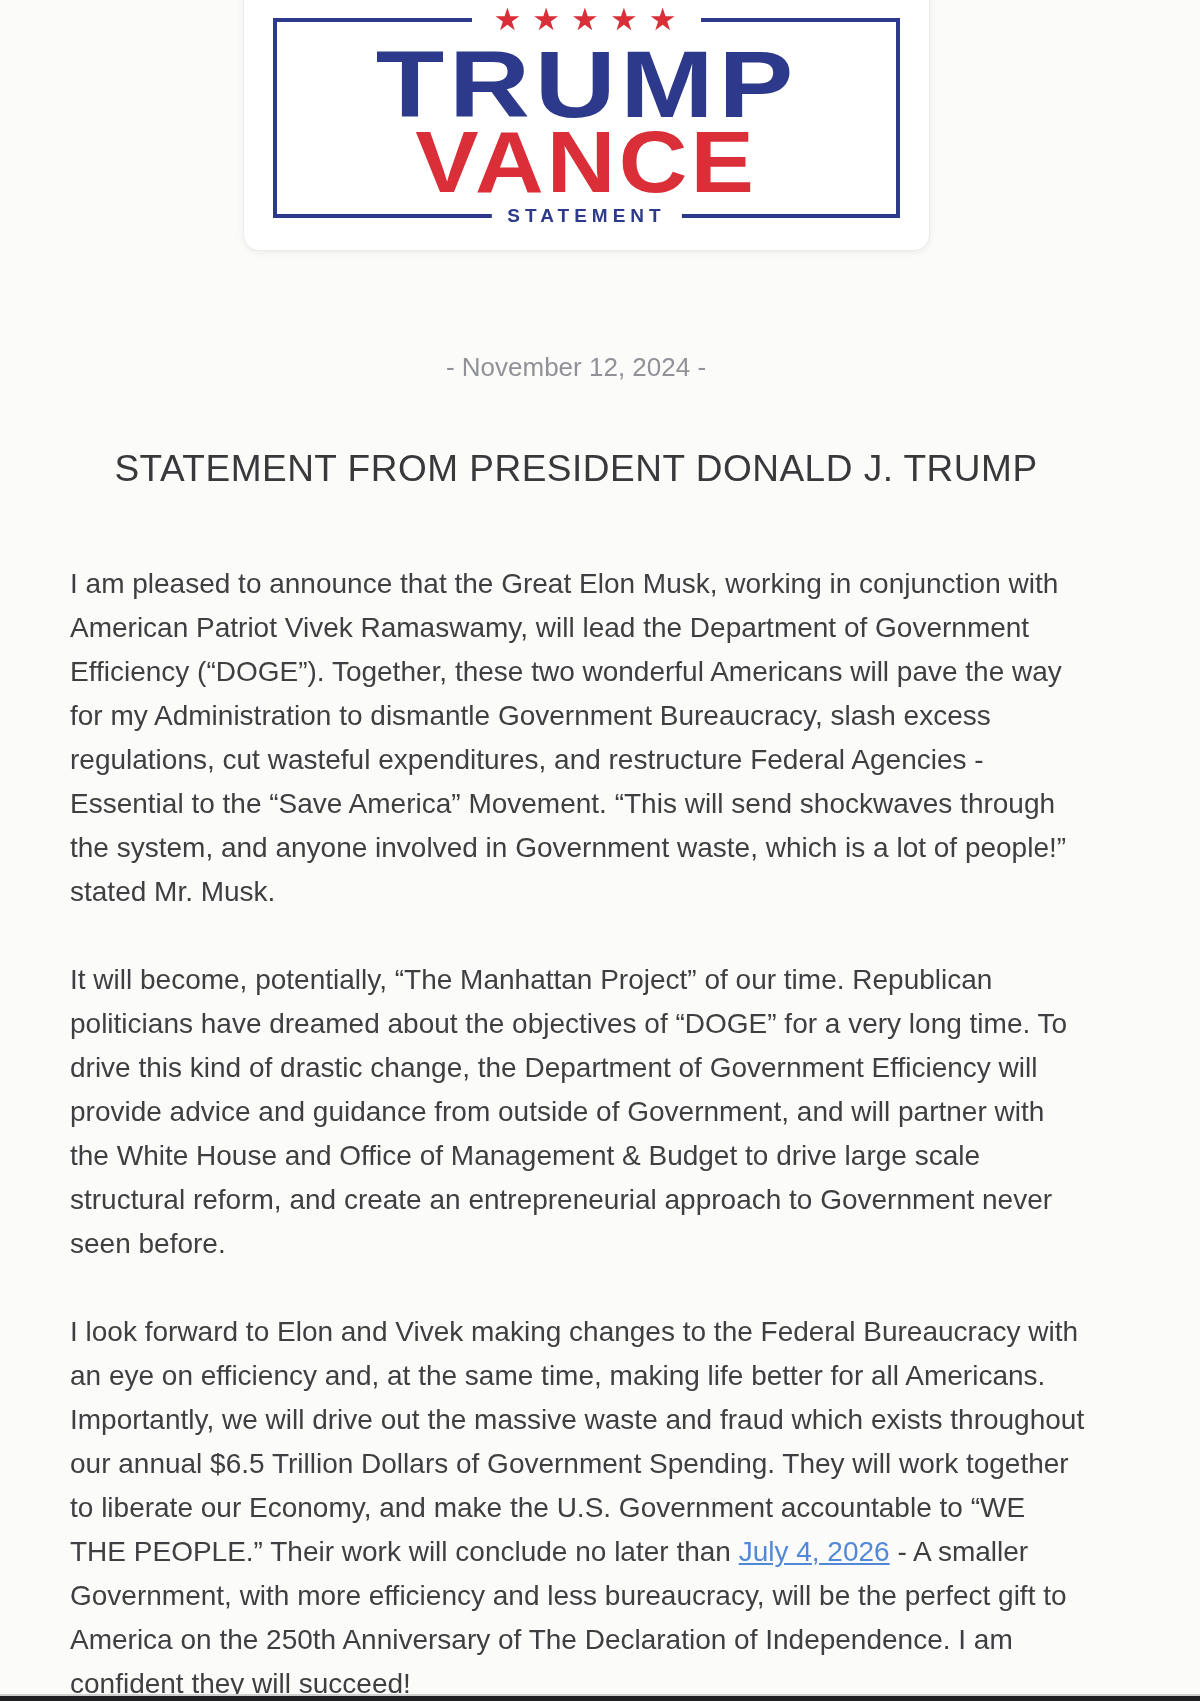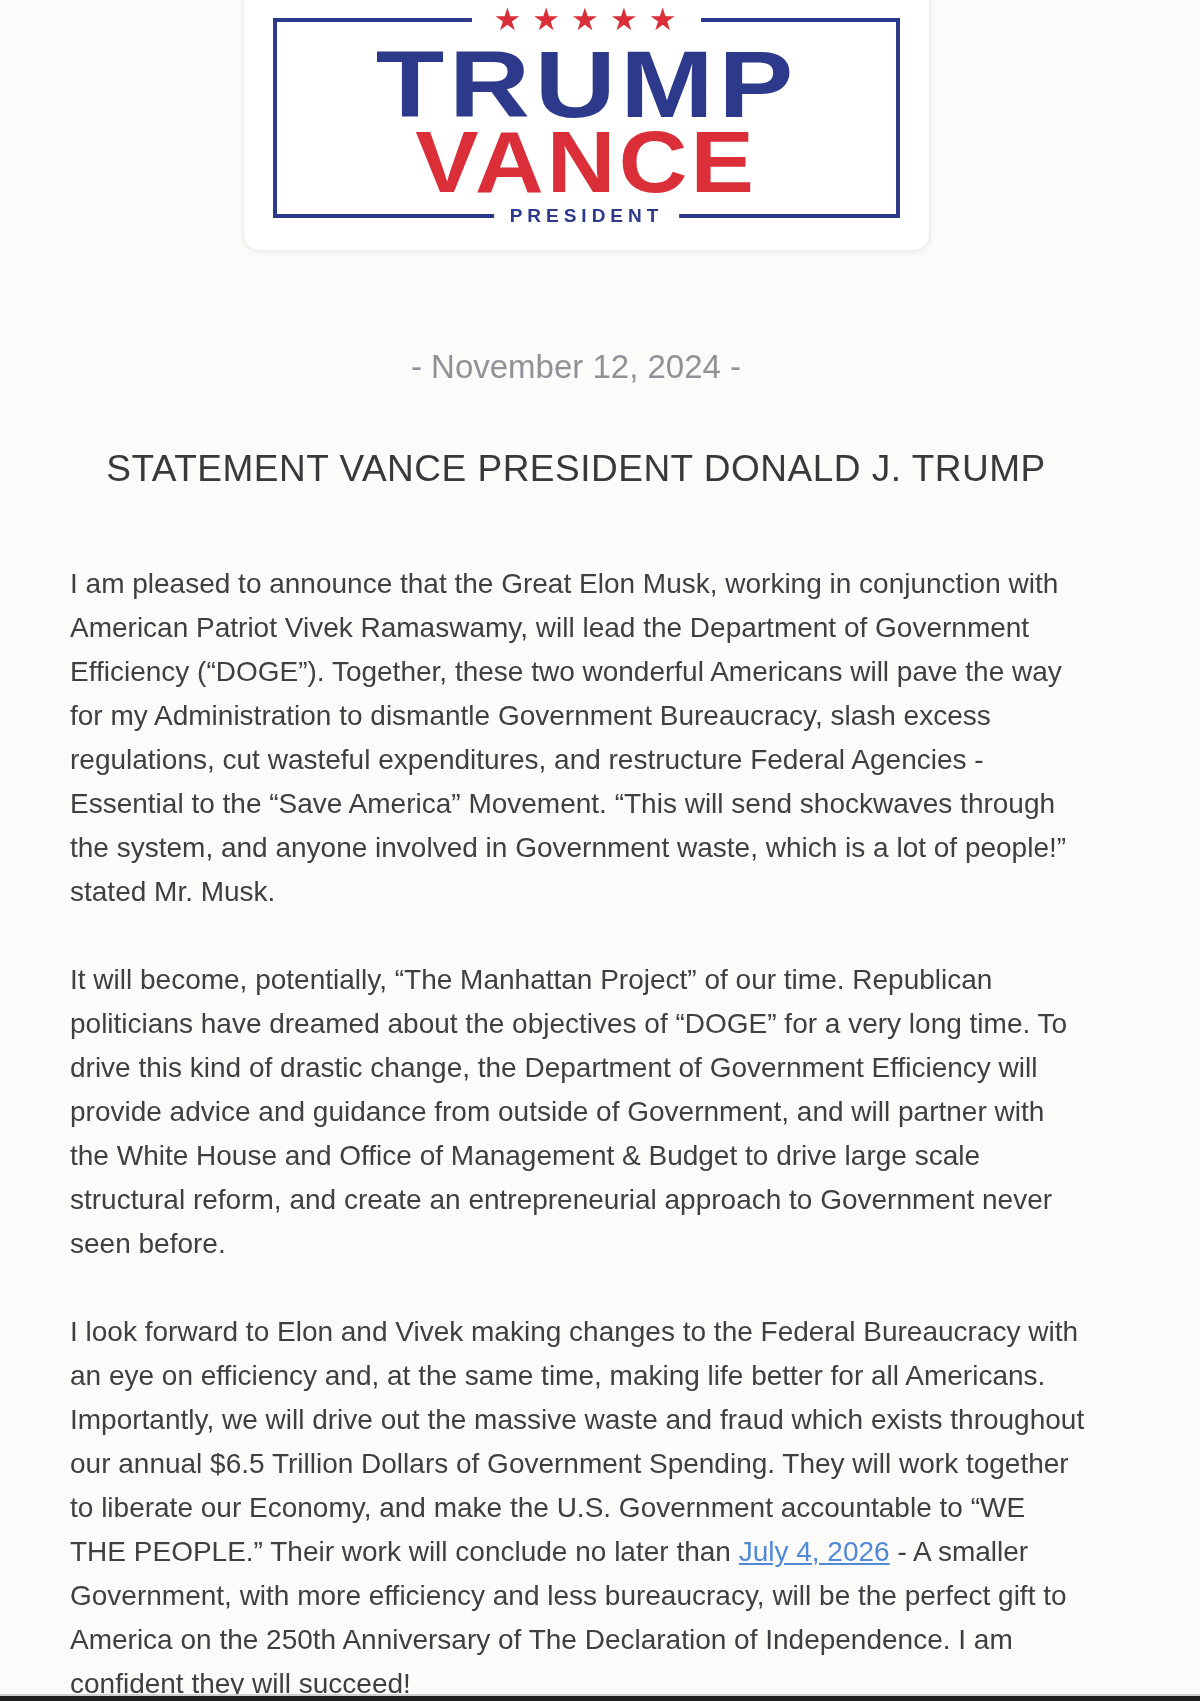--- a/index.html
+++ b/index.html
@@ -93,21 +93,21 @@
   .content {
     position: absolute;
     left: 66px;
     top: 0;
     width: 1020px;
   }
   .date-line {
     margin-top: 350px;
     text-align: center;
     color: #919298;
-    font-size: 33px;
+    font-size: 26px;
     line-height: 34px;
   }
   .page-title {
     margin-top: 64px;
     text-align: center;
     color: #39393b;
     font-size: 37px;
     line-height: 42px;
     font-weight: 400;
     letter-spacing: 0.5px;
@@ -137,27 +137,27 @@
   }
 </style>
 </head>
 <body>
 
 <div class="logo-card">
   <div class="logo-frame">
     <div class="logo-stars">★★★★★</div>
     <div class="logo-trump">TRUMP</div>
     <div class="logo-vance">VANCE</div>
-    <div class="logo-transition">PRESIDENT</div>
+    <div class="logo-transition">STATEMENT</div>
   </div>
 </div>
 
 <div class="content">
   <div class="date-line">- November 12, 2024 -</div>
-  <div class="page-title">STATEMENT VANCE PRESIDENT DONALD J. TRUMP</div>
+  <div class="page-title">STATEMENT FROM PRESIDENT DONALD J. TRUMP</div>
   <div class="body-copy">
     <p>I am pleased to announce that the Great Elon Musk, working in conjunction with American Patriot Vivek Ramaswamy, will lead the Department of Government Efficiency (“DOGE”). Together, these two wonderful Americans will pave the way for my Administration to dismantle Government Bureaucracy, slash excess regulations, cut wasteful expenditures, and restructure Federal Agencies - Essential to the “Save America” Movement. “This will send shockwaves through the system, and anyone involved in Government waste, which is a lot of people!” stated Mr. Musk.</p>
     <p>It will become, potentially, “The Manhattan Project” of our time. Republican politicians have dreamed about the objectives of “DOGE” for a very long time. To drive this kind of drastic change, the Department of Government Efficiency will provide advice and guidance from outside of Government, and will partner with the White House and Office of Management &amp; Budget to drive large scale structural reform, and create an entrepreneurial approach to Government never seen before.</p>
     <p><span>I look forward to Elon and Vivek making changes to the Federal Bureaucracy with an eye on efficiency and, at the same time, making life better for all Americans. Importantly, we will drive out the massive waste and fraud which exists throughout our annual $6.5 Trillion Dollars of Government Spending. They will work together to liberate our Economy, and make the U.S. Government accountable to “WE THE PEOPLE.” Their work will conclude no later than </span><a href="#">July 4, 2026</a><span> - A smaller Government, with more efficiency and less bureaucracy, will be the perfect gift to America on the 250th Anniversary of The Declaration of Independence. I am confident they will succeed!</span></p>
   </div>
 </div>
 
 <div class="bottom-edge"></div>
 
 </body></html>

